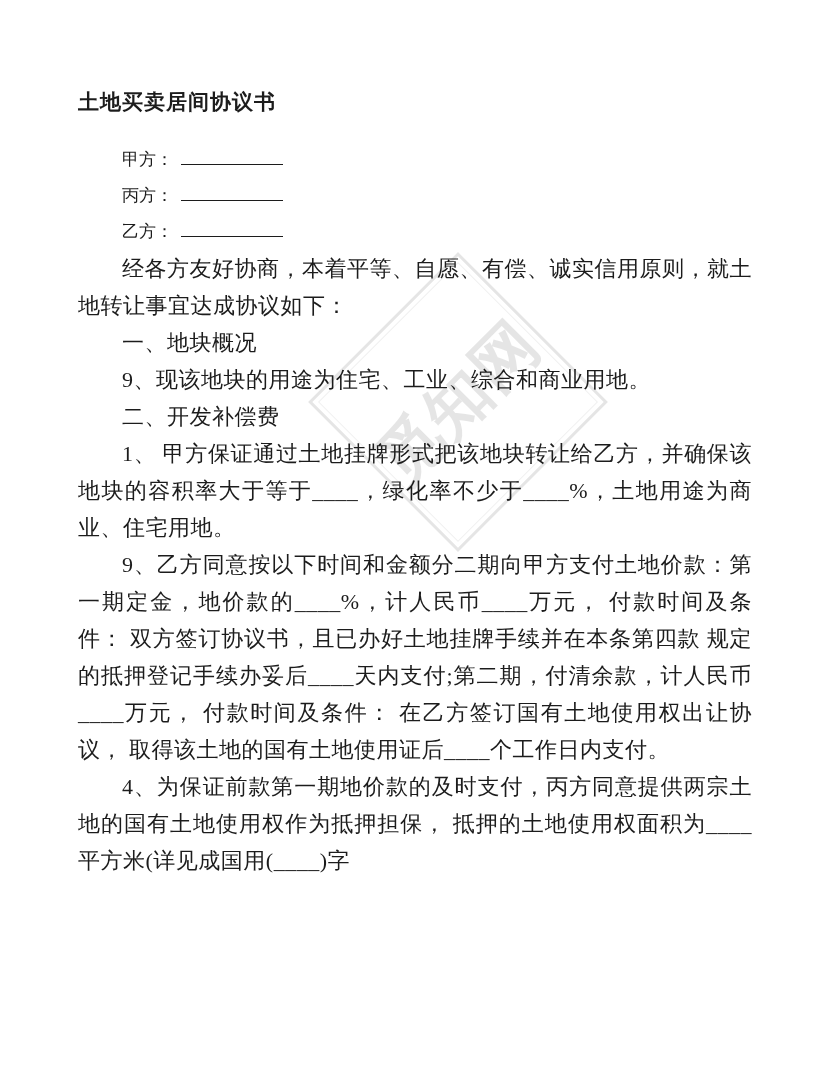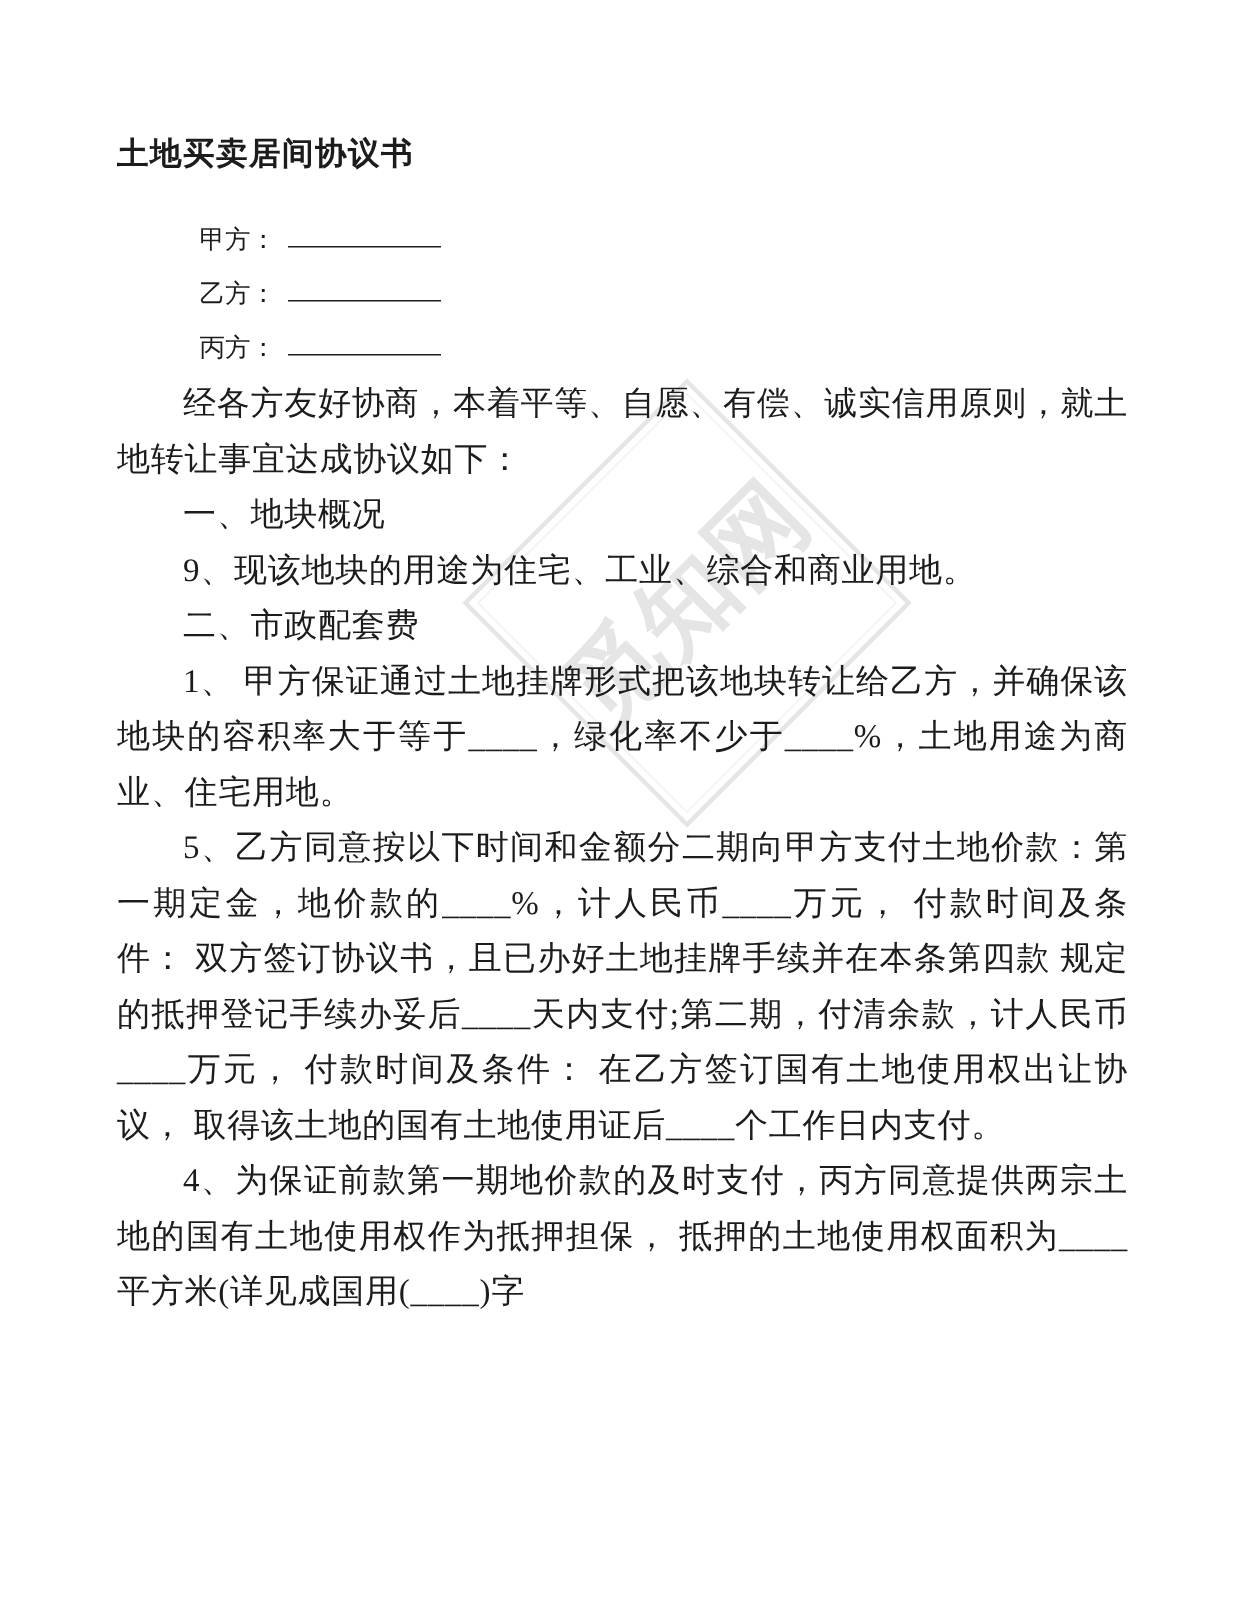--- a/index.html
+++ b/index.html
@@ -45,21 +45,21 @@
     z-index: 2;
   }
   .title {
     margin: 0 0 26px 0;
     text-align: left;
     font-size: 21px;
     font-weight: bold;
     letter-spacing: 1px;
   }
   .party-line {
-    margin: 0 0 0 55px;
+    margin: 0 0 0 44px;
     height: 36px;
     line-height: 36px;
     font-size: 17px;
   }
   .blank-line {
     display: inline-block;
     width: 102px;
     height: 15px;
     margin-left: 8px;
     border-bottom: 1px solid #1c1c1c;
@@ -88,29 +88,29 @@
 
   <div class="content">
 
     <h1 class="title">土地买卖居间协议书</h1>
 
     <div class="party-line">
       <span>甲方：</span><span class="blank-line"></span>
     </div>
 
     <div class="party-line">
-      <span>乙方：</span><span class="blank-line"></span>
+      <span>丙方：</span><span class="blank-line"></span>
     </div>
 
     <div class="party-line">
-      <span>丙方：</span><span class="blank-line"></span>
+      <span>乙方：</span><span class="blank-line"></span>
     </div>
 
     <p class="para">经各方友好协商，本着平等、自愿、有偿、诚实信用原则，就土地转让事宜达成协议如下：</p>
     <p class="para heading">一、地块概况</p>
     <p class="para">9、现该地块的用途为住宅、工业、综合和商业用地。</p>
-    <p class="para heading">二、市政配套费</p>
+    <p class="para heading">二、开发补偿费</p>
     <p class="para">1、 甲方保证通过土地挂牌形式把该地块转让给乙方，并确保该地块的容积率大于等于____，绿化率不少于____%，土地用途为商业、住宅用地。</p>
-    <p class="para">5、乙方同意按以下时间和金额分二期向甲方支付土地价款：第一期定金，地价款的____%，计人民币____万元， 付款时间及条件： 双方签订协议书，且已办好土地挂牌手续并在本条第四款 规定的抵押登记手续办妥后____天内支付;第二期，付清余款，计人民币____万元， 付款时间及条件： 在乙方签订国有土地使用权出让协议， 取得该土地的国有土地使用证后____个工作日内支付。</p>
+    <p class="para">9、乙方同意按以下时间和金额分二期向甲方支付土地价款：第一期定金，地价款的____%，计人民币____万元， 付款时间及条件： 双方签订协议书，且已办好土地挂牌手续并在本条第四款 规定的抵押登记手续办妥后____天内支付;第二期，付清余款，计人民币____万元， 付款时间及条件： 在乙方签订国有土地使用权出让协议， 取得该土地的国有土地使用证后____个工作日内支付。</p>
     <p class="para">4、为保证前款第一期地价款的及时支付，丙方同意提供两宗土地的国有土地使用权作为抵押担保， 抵押的土地使用权面积为____平方米(详见成国用(____)字</p>
 
   </div>
 </div>
 
 </body></html>

